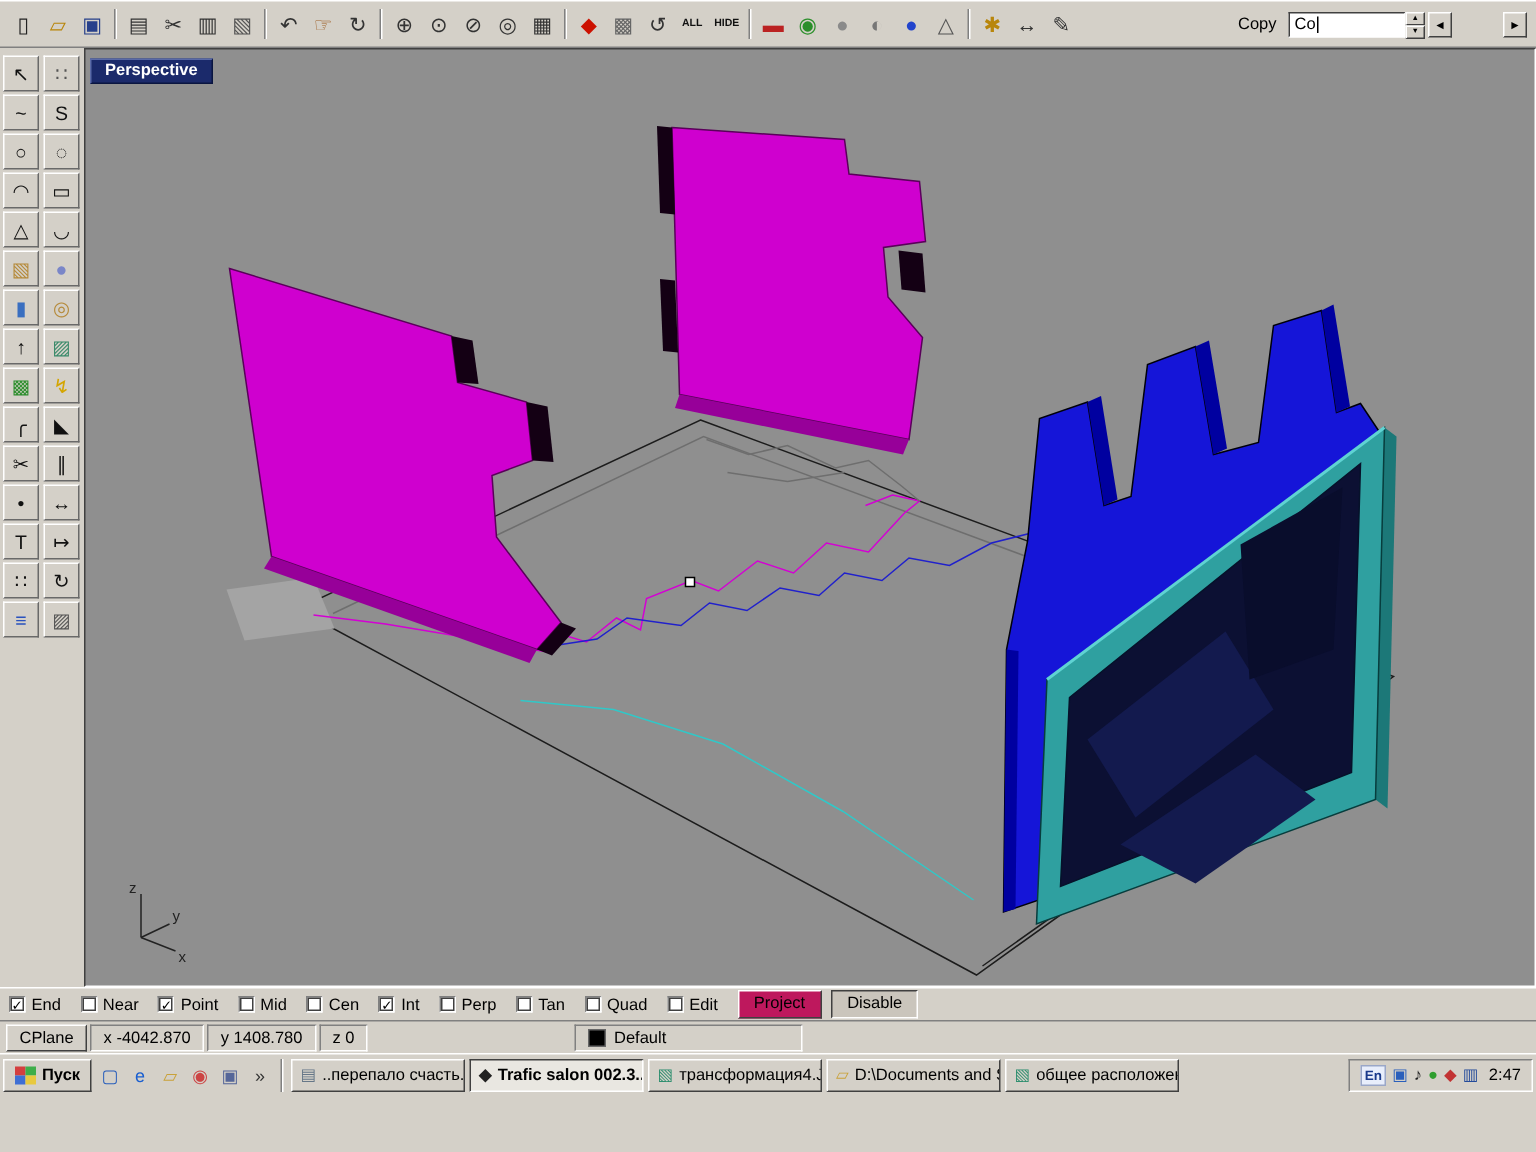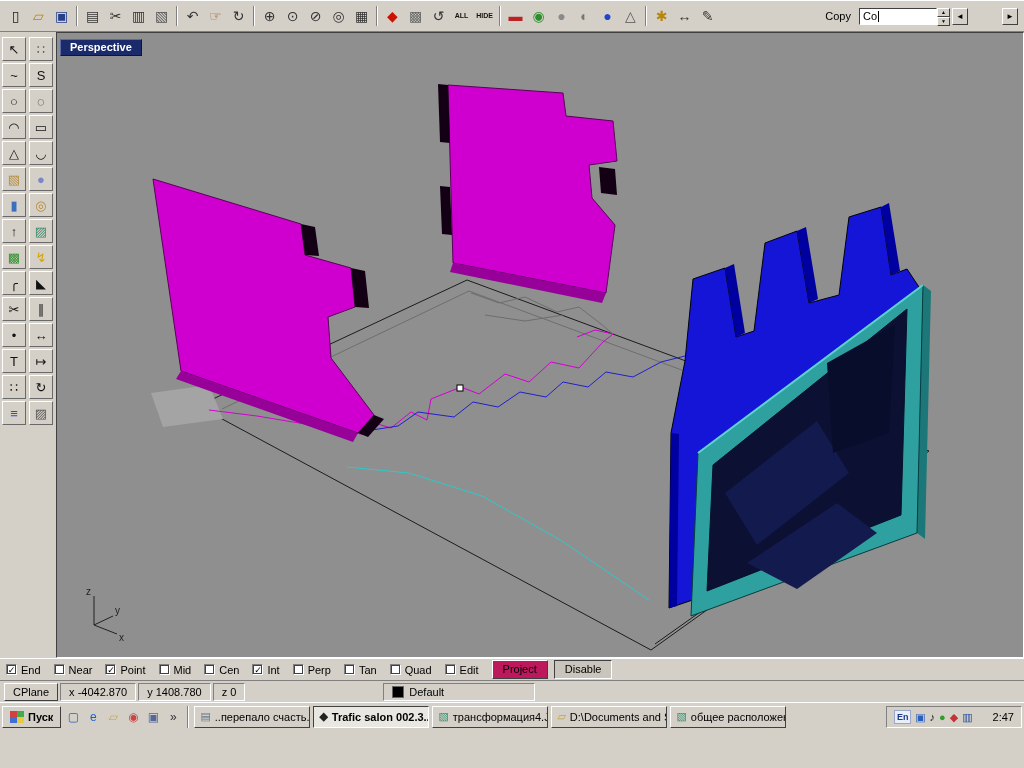--- a/index.html
+++ b/index.html
@@ -119,21 +119,21 @@
     white-space:nowrap; overflow:hidden; cursor:default; }
   .task .ticon { font-size:11px; flex:none; }
   .task.active { border-color:#404040 #fff #fff #404040; background:#e9e7e1; font-weight:bold; }
   .tfill { flex:1; }
   .tray { height:22px; display:flex; align-items:center; gap:4px; padding:0 7px;
     border:1px solid; border-color:#808080 #fff #fff #808080; }
   .lang { width:17px; height:14px; display:flex; align-items:center; justify-content:center;
     background:#e8eefc; color:#1a3a8c; font-weight:bold; font-size:9px; border:1px solid #9aa7c8; }
   .tray-icons { display:flex; gap:4px; align-items:center; }
   .tray-icons span { font-size:11px; line-height:12px; }
-  .clock { margin-left:16px;text-align:center; }
+  .clock { margin-left:3px;text-align:center; }
 </style>
 </head>
 <body>
 
 <div class="screen">
 
 
 
   <div class="toolbar">
     <div class="tb-icons">

